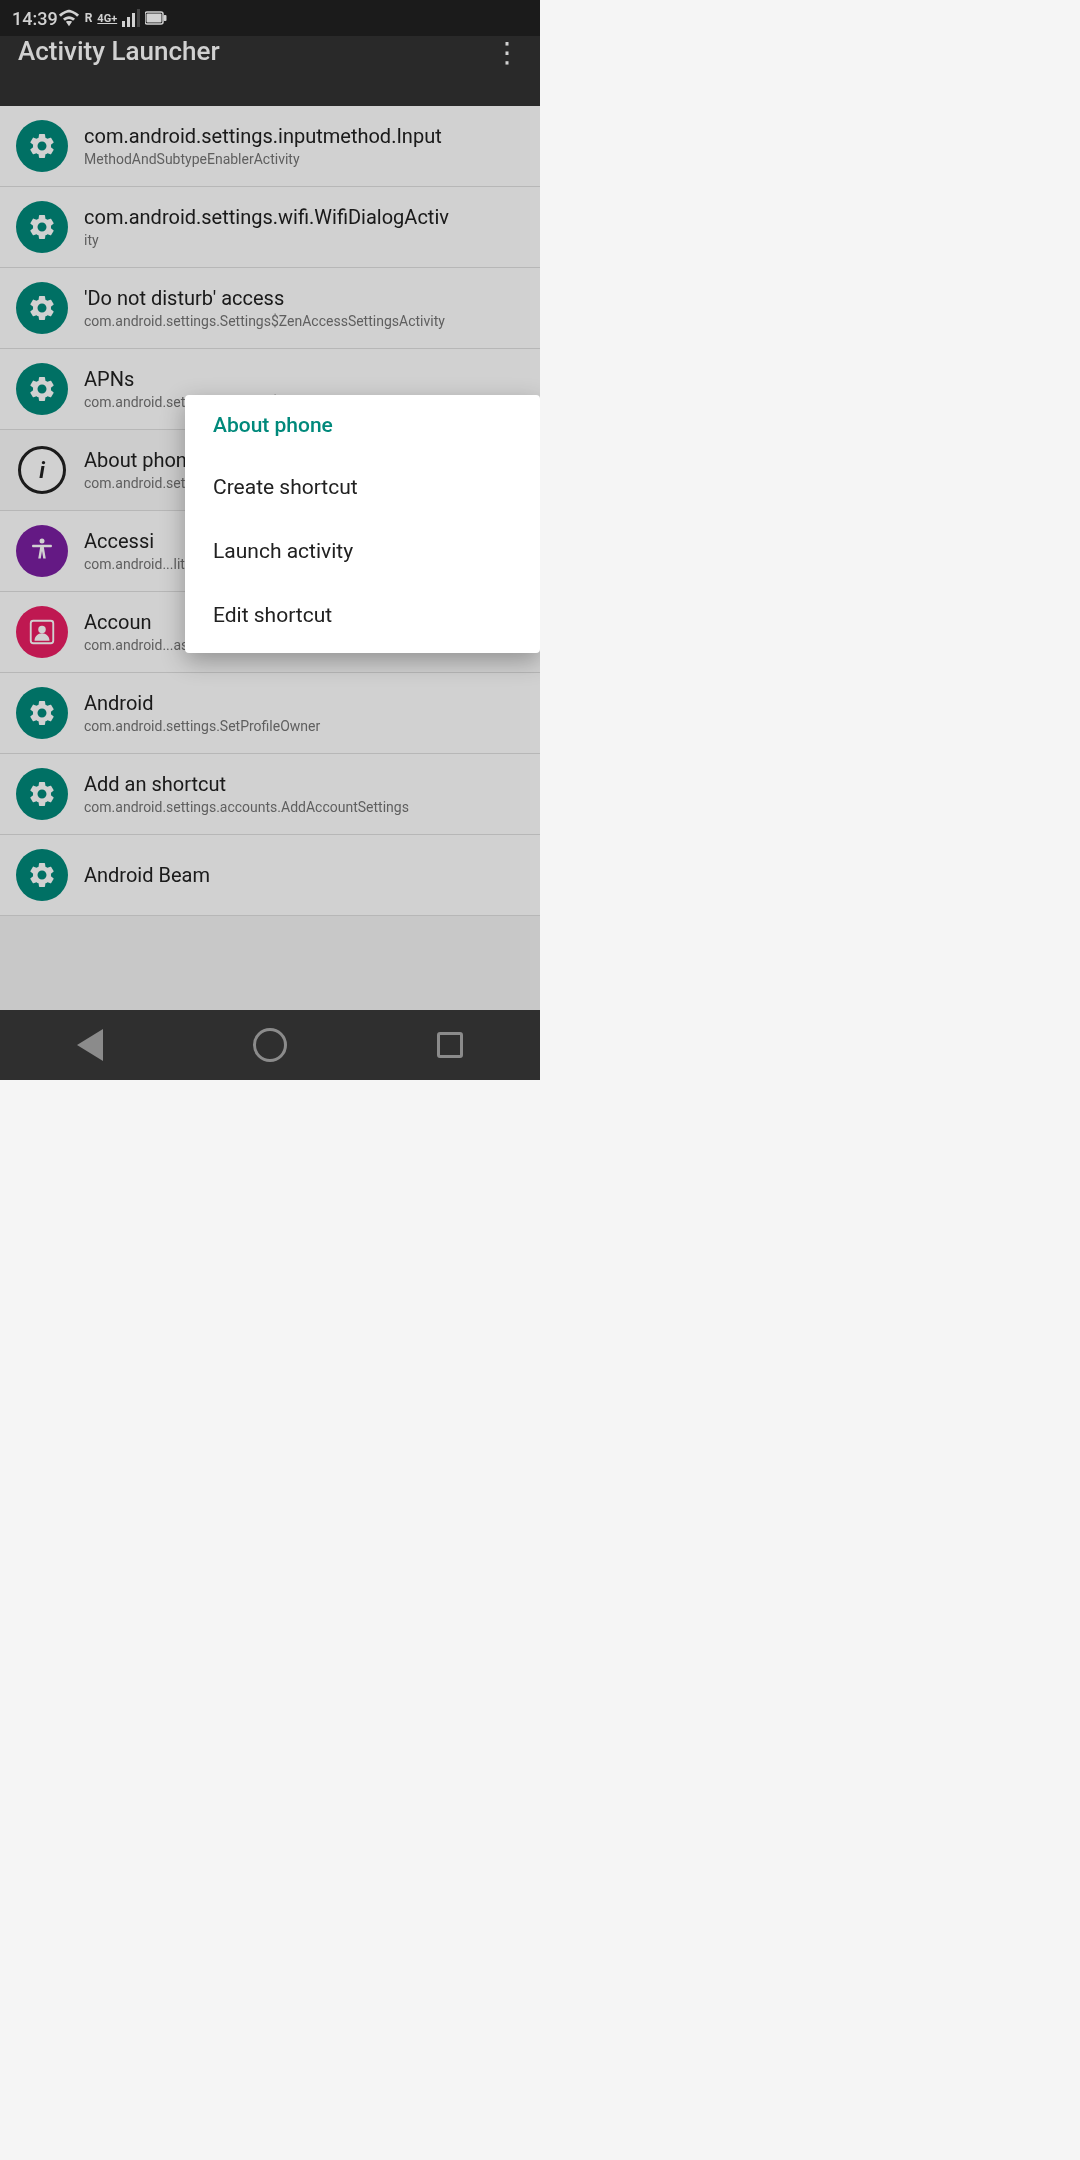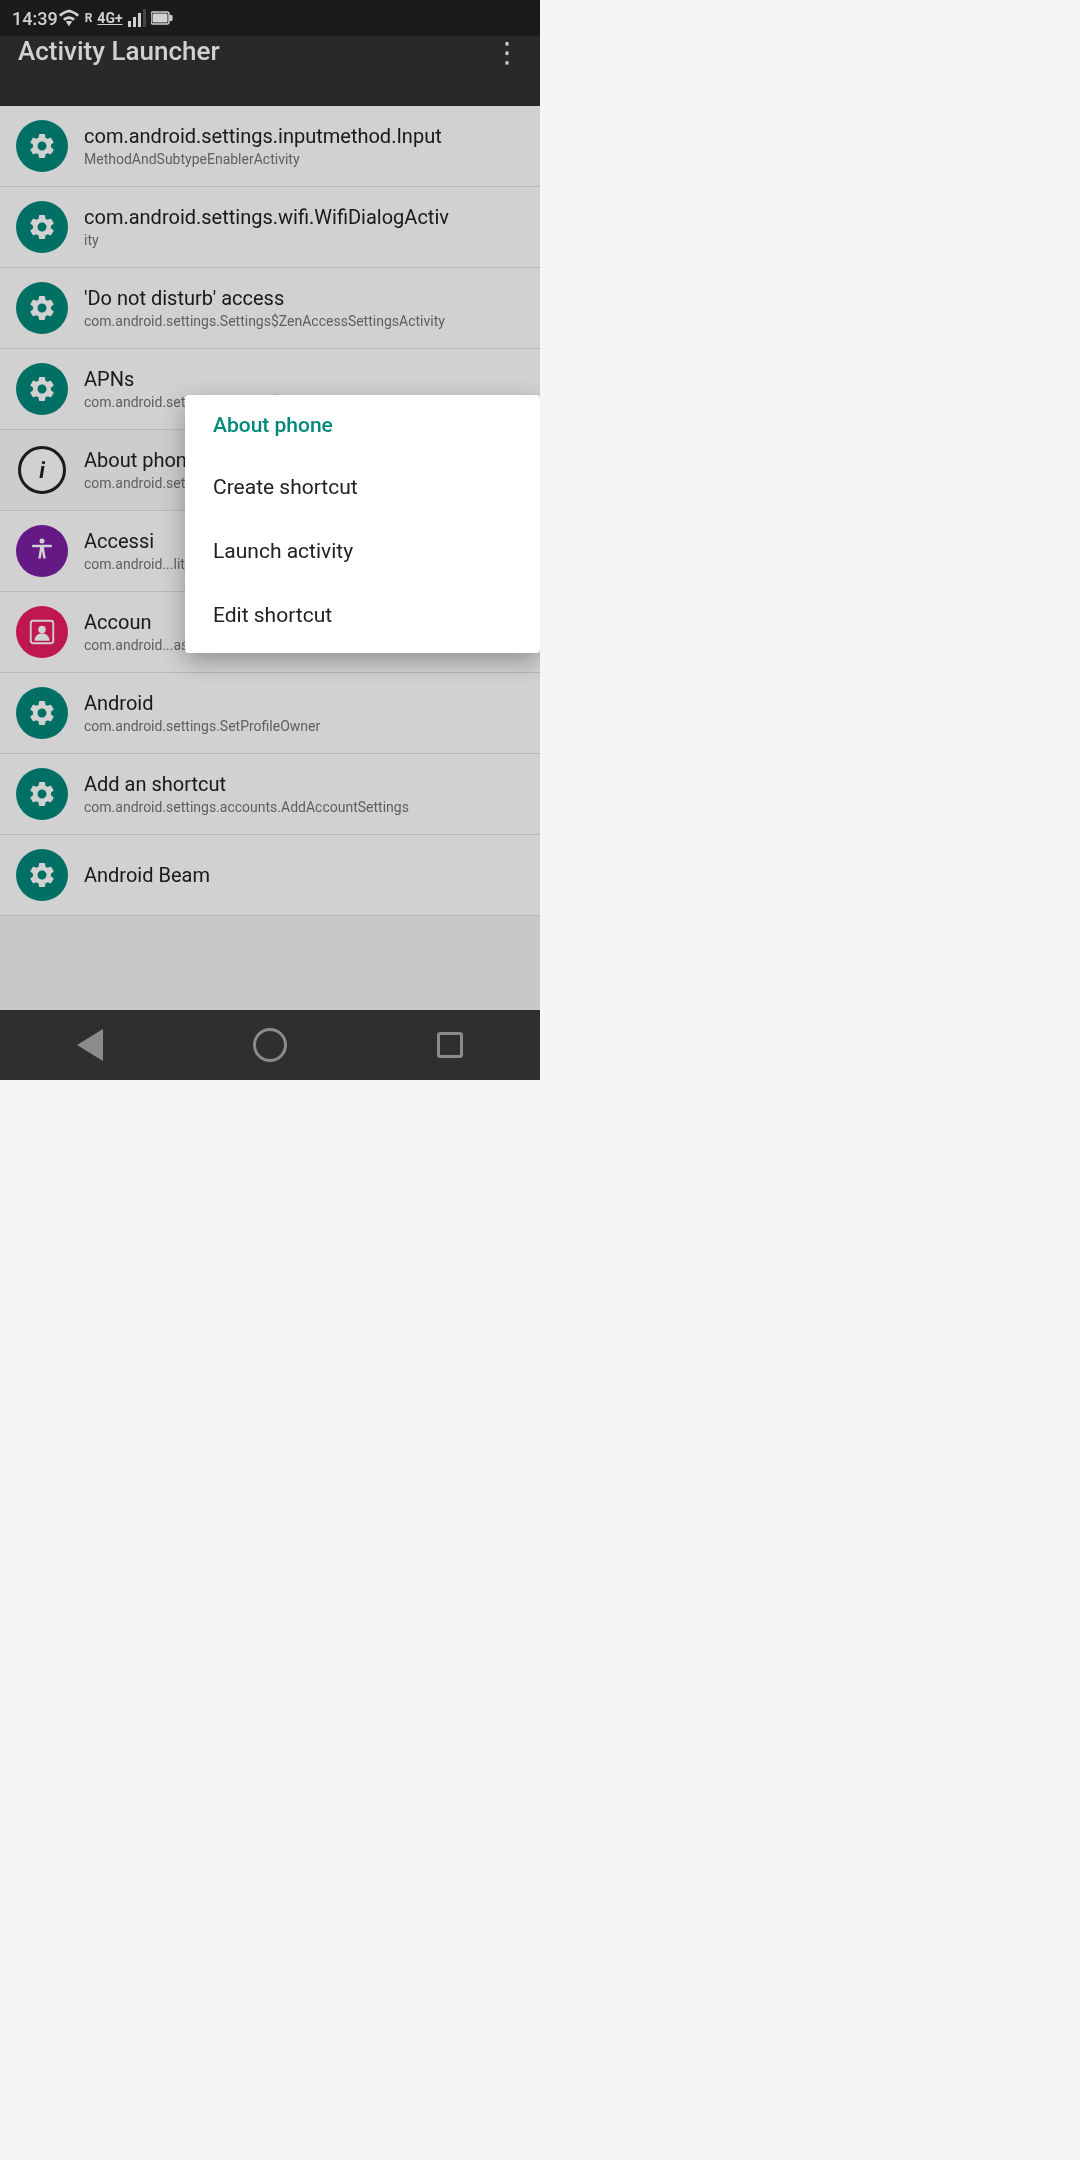--- a/index.html
+++ b/index.html
@@ -202,21 +202,21 @@
 <body>
 
 <div class="status-bar">
   <span class="status-time">14:39</span>
   <div class="status-icons">
 
     <svg width="22" height="18" viewBox="0 0 24 18" fill="white">
       <path d="M1 5.5C5.1 1.9 10.3 0 12 0s6.9 1.9 11 5.5l-2.2 2.2C17.4 4.4 14.8 3 12 3S6.6 4.4 3.2 7.7L1 5.5zm4.4 4.4C7.3 8 9.6 7 12 7s4.7 1 6.6 2.9l-2.2 2.2C15 10.8 13.6 10 12 10s-3 .8-4.4 2.1L5.4 9.9zm3.3 3.3c.9-.8 2-.8 3.3-.8s2.4 0 3.3.8L12 18l-3.3-4.8z"></path>
     </svg>
     <span class="status-icon" style="font-size:12px;font-weight:bold;">R</span>
-    <span class="status-icon" style="font-size:14px;font-weight:bold;text-decoration:underline;">4G+</span>
+    <span class="status-icon" style="font-size:11px;font-weight:bold;text-decoration:underline;">4G+</span>
 
     <svg width="18" height="18" viewBox="0 0 18 18" fill="white">
       <rect x="0" y="12" width="3" height="6"></rect>
       <rect x="5" y="8" width="3" height="10"></rect>
       <rect x="10" y="4" width="3" height="14"></rect>
       <rect x="15" y="0" width="3" height="18" fill="#555"></rect>
     </svg>
 
     <svg width="22" height="14" viewBox="0 0 22 14" fill="white">
       <rect x="0" y="1" width="18" height="12" rx="2" ry="2" fill="none" stroke="white" stroke-width="1.5"></rect>

